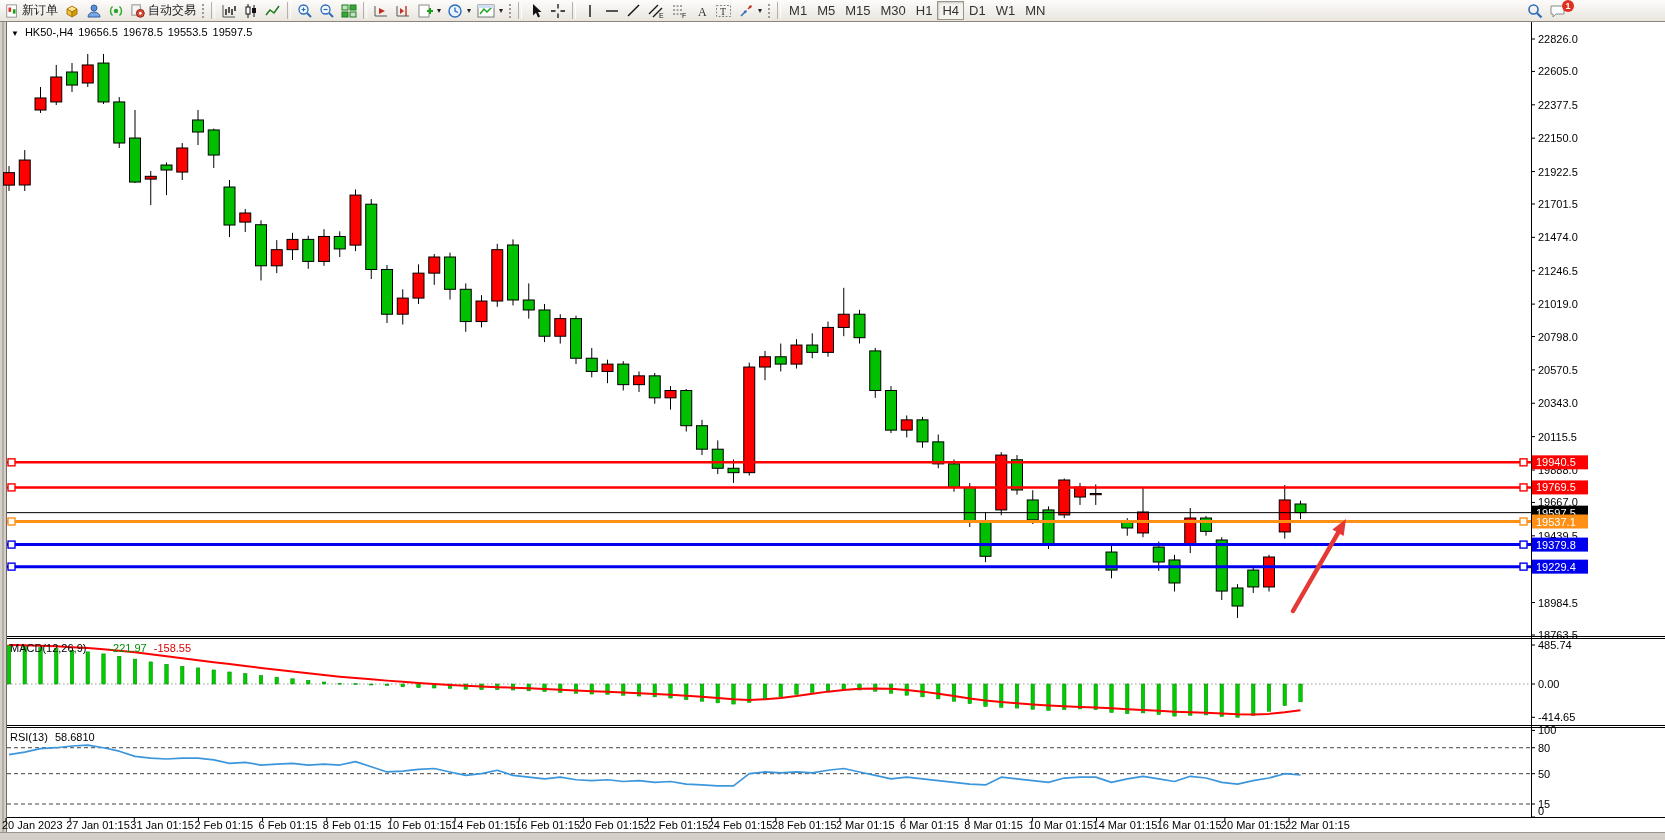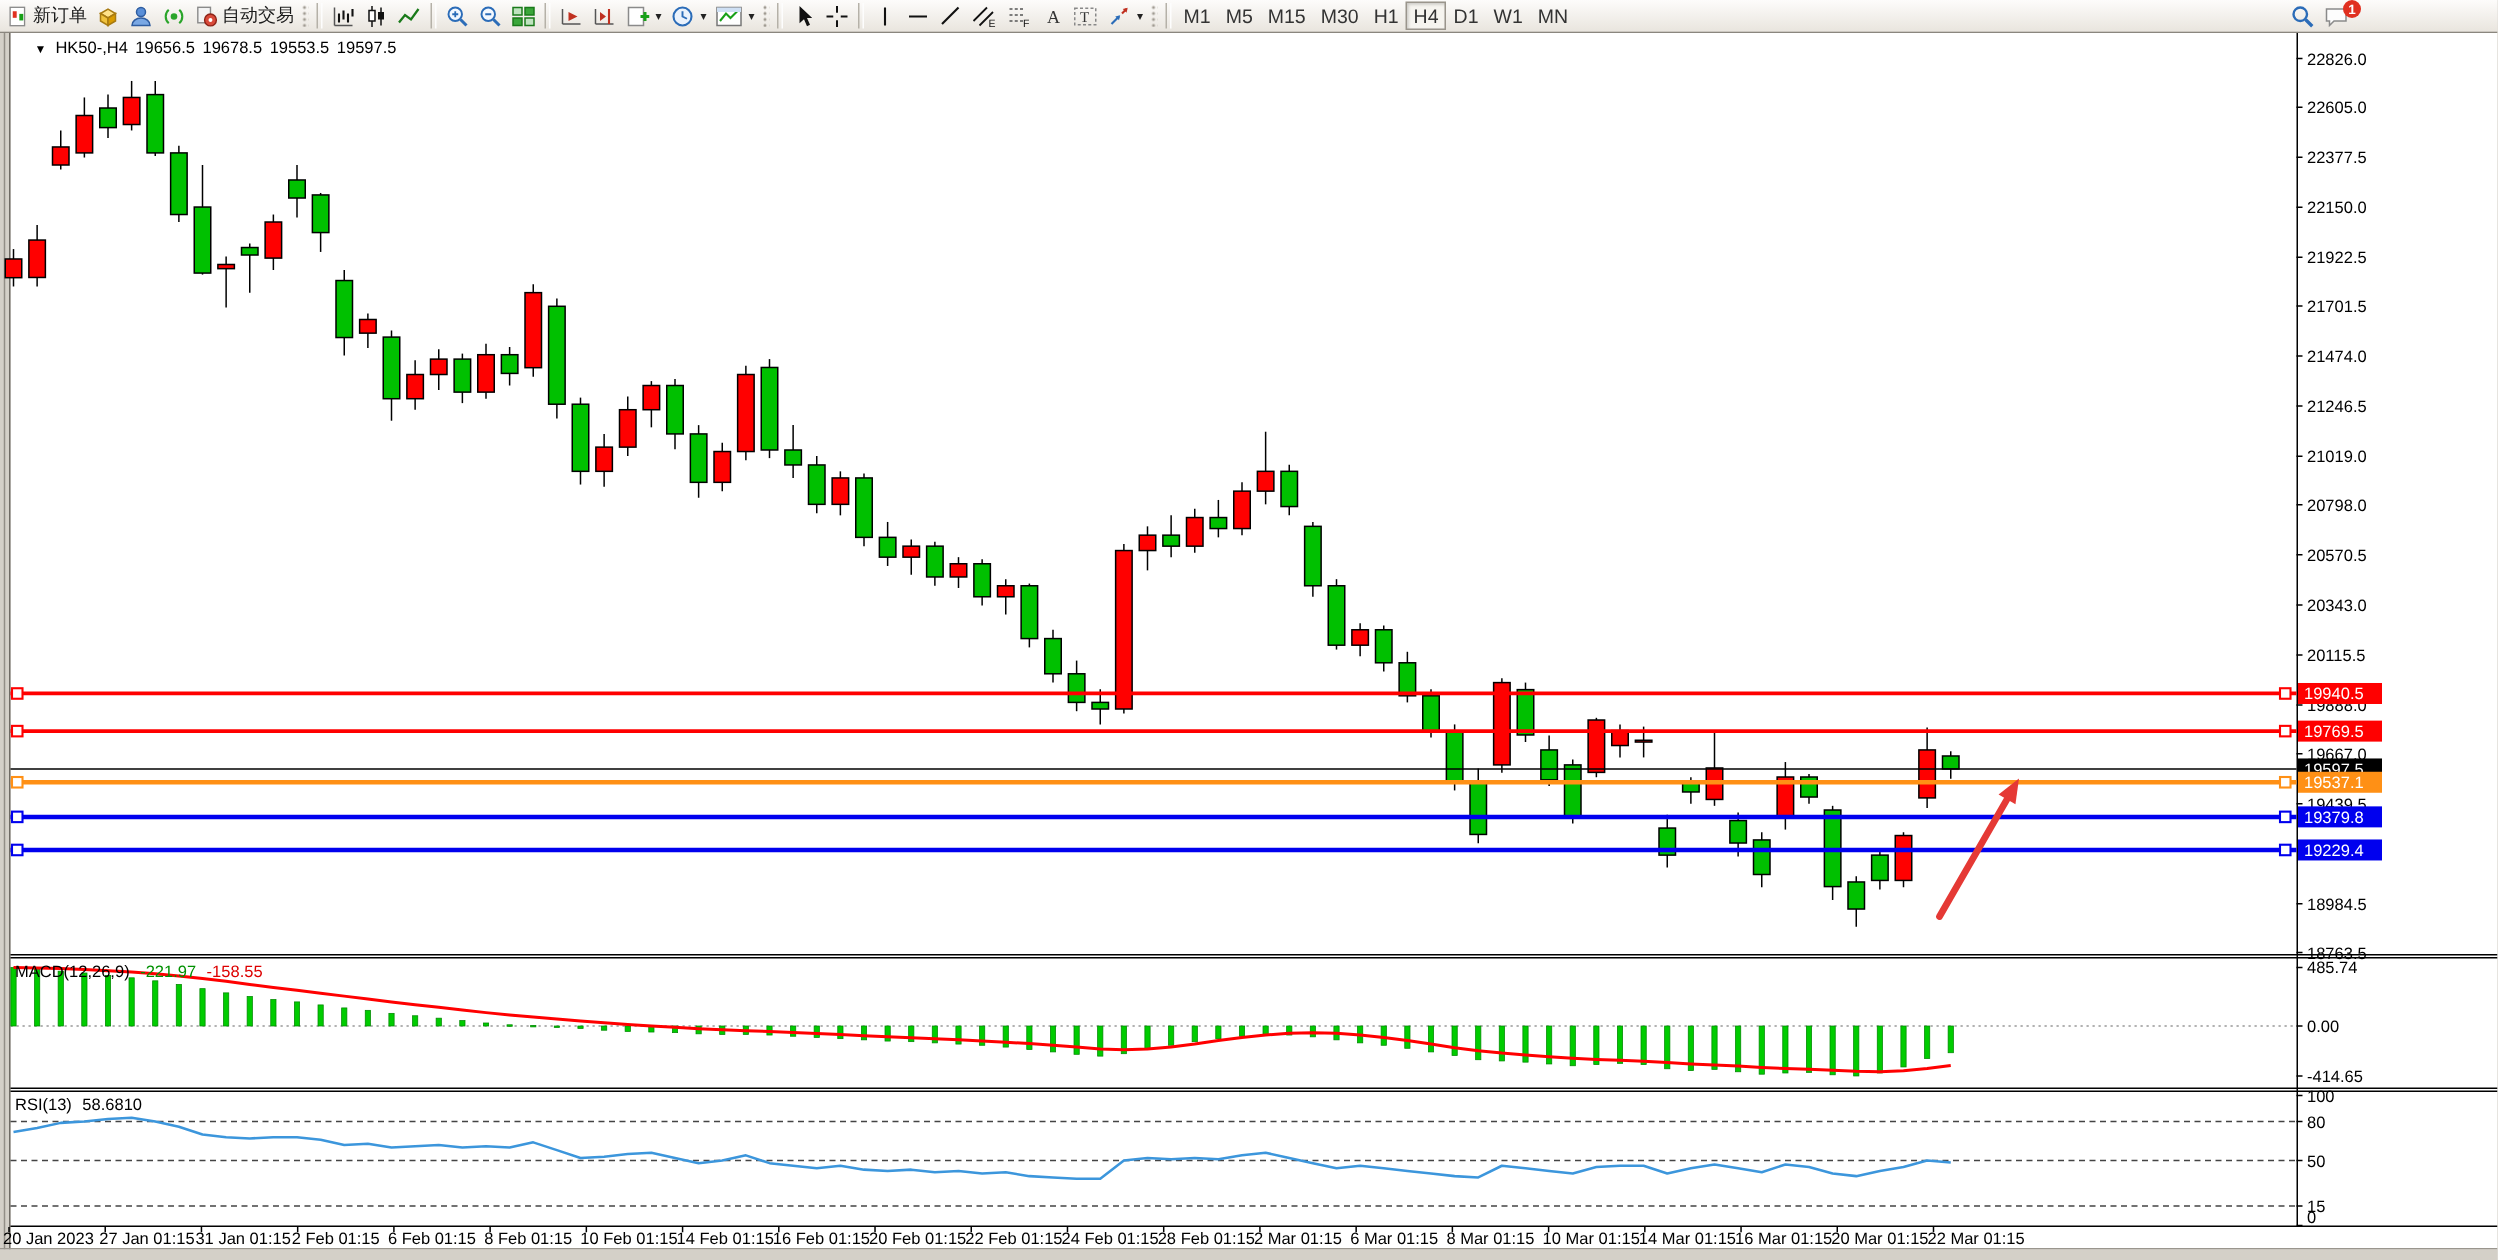--- a/index.html
+++ b/index.html
@@ -11,26 +11,26 @@
 .tb.tf.active{border:1px solid #9a958c;background:#f6f4ef;box-shadow:inset 1px 1px 2px rgba(0,0,0,.18)}
 .sep{width:4px;height:17px;border-left:1px solid #b5b1a8;border-right:1px solid #fdfdfd;margin:0 3px}
 .grip{width:5px;height:15px;margin:0 2px;background-image:radial-gradient(#a09b92 36%,transparent 38%);background-size:4px 4px}
 .caret{font-size:8px;color:#222;margin-left:1px}
 .spacer{flex:1}
 .right-pad{width:96px}
 .chat-wrap{position:relative}
 .badge{position:absolute;top:-2px;right:-6px;background:#e03020;color:#fff;border-radius:50%;width:12px;height:12px;font-size:9px;line-height:12px;text-align:center;font-weight:bold}
 #chart-svg{position:absolute;top:0;left:0;z-index:1}
 .overlay{position:absolute;font-size:11px;color:#000;z-index:3;white-space:nowrap}
-.title-row{left:23px;top:26px}
+.title-row{left:11px;top:26px}
 .title-row .tri{font-size:8px;margin-right:6px}
 .title-row span{margin-right:5px}
 .macd-label{left:10px;top:642px}
 .rsi-label{left:10px;top:731px}
-.v-main{color:#009000;margin-left:7px}
+.v-main{color:#009000;margin-left:23px}
 .v-sig{color:#dd0000;margin-left:7px}
 .rsi-label .v{margin-left:7px}
 </style>
 </head>
 <body>
 
 <div class="toolbar">
   <button class="tb">
     <span>
         <svg width="14" height="14" viewBox="0 0 16 16">

